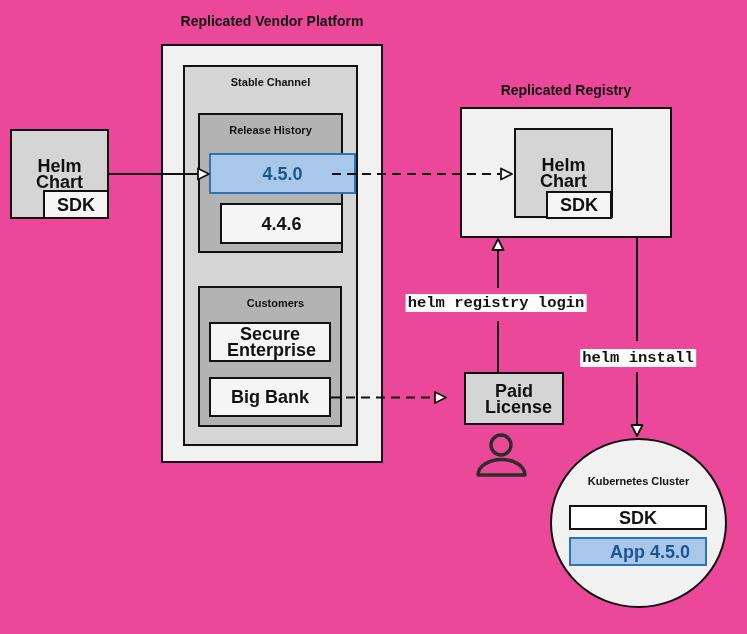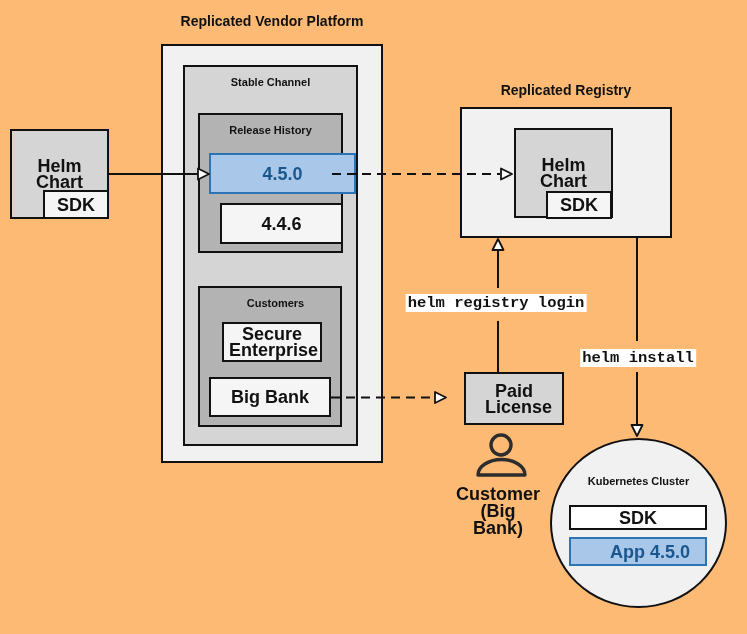--- a/index.html
+++ b/index.html
@@ -1,17 +1,17 @@
 <!DOCTYPE html>
 <html><head>
 <meta charset="utf-8">
 <style>
   html,body{margin:0;padding:0;background:#ffffff;}
   .canvas{
-    position:relative;width:747px;height:634px;background:#fdba74;
+    position:relative;width:747px;height:634px;background:#ec4899;
     font-family:"Liberation Sans", sans-serif;color:#111;overflow:hidden;
   }
   .box{position:absolute;box-sizing:border-box;border:2px solid #111;}
   .fill-outer{background:#f1f1f1;}
   .fill-panel{background:#d5d5d5;}
   .fill-group{background:#b3b3b3;}
   .fill-item{background:#f5f5f5;}
   .fill-white{background:#ffffff;}
   .fill-blue{background:#a9c7e8;border-color:#2d74b5;}
   .lbl{font-weight:bold;font-size:18px;line-height:16px;text-align:center;}
@@ -53,21 +53,21 @@
   </div>
 
   <div class="box fill-item center-flex" style="left:220px;top:203px;width:123px;height:41px;">
     <span class="lbl">4.4.6</span>
   </div>
 
   <div class="box fill-group" style="left:198px;top:286px;width:144px;height:141px;">
     <div class="head-lbl" style="top:9px;padding-left:11px;">Customers</div>
   </div>
 
-  <div class="box fill-item center-flex" style="left:222px;top:322px;width:100px;height:40px;">
+  <div class="box fill-item center-flex" style="left:209px;top:322px;width:122px;height:40px;">
     <span class="lbl wrap-narrow" style="width:86px;">Secure Enterprise</span>
   </div>
 
   <div class="box fill-item center-flex" style="left:209px;top:377px;width:122px;height:40px;">
     <span class="lbl">Big Bank</span>
   </div>
 
   <div class="box fill-panel center-flex" style="left:10px;top:129px;width:99px;height:90px;">
     <span class="lbl">Helm Chart</span>
   </div>
@@ -83,23 +83,20 @@
     <span class="lbl">Helm Chart</span>
   </div>
   <div class="box fill-item center-flex" style="left:546px;top:191px;width:66px;height:28px;">
     <span class="lbl">SDK</span>
   </div>
 
   <div class="box fill-panel center-flex" style="left:464px;top:372px;width:100px;height:53px;">
     <span class="lbl wrap-narrow" style="width:58px;">Paid License</span>
   </div>
 
-  <div class="lbl" style="position:absolute;left:448px;top:486px;width:100px;line-height:17px;">
-    <span class="wrap-narrow" style="width:84px;">Customer (Big Bank)</span>
-  </div>
 
   <div class="circle" style="left:550px;top:438px;width:177px;height:170px;">
     <div class="head-lbl" style="top:35px;white-space:nowrap;">Kubernetes Cluster</div>
   </div>
   <div class="box fill-white center-flex" style="left:569px;top:505px;width:138px;height:25px;">
     <span class="lbl">SDK</span>
   </div>
   <div class="box fill-blue center-flex" style="left:569px;top:537px;width:138px;height:29px;padding-left:24px;">
     <span class="lbl blue-text">App 4.5.0</span>
   </div>

